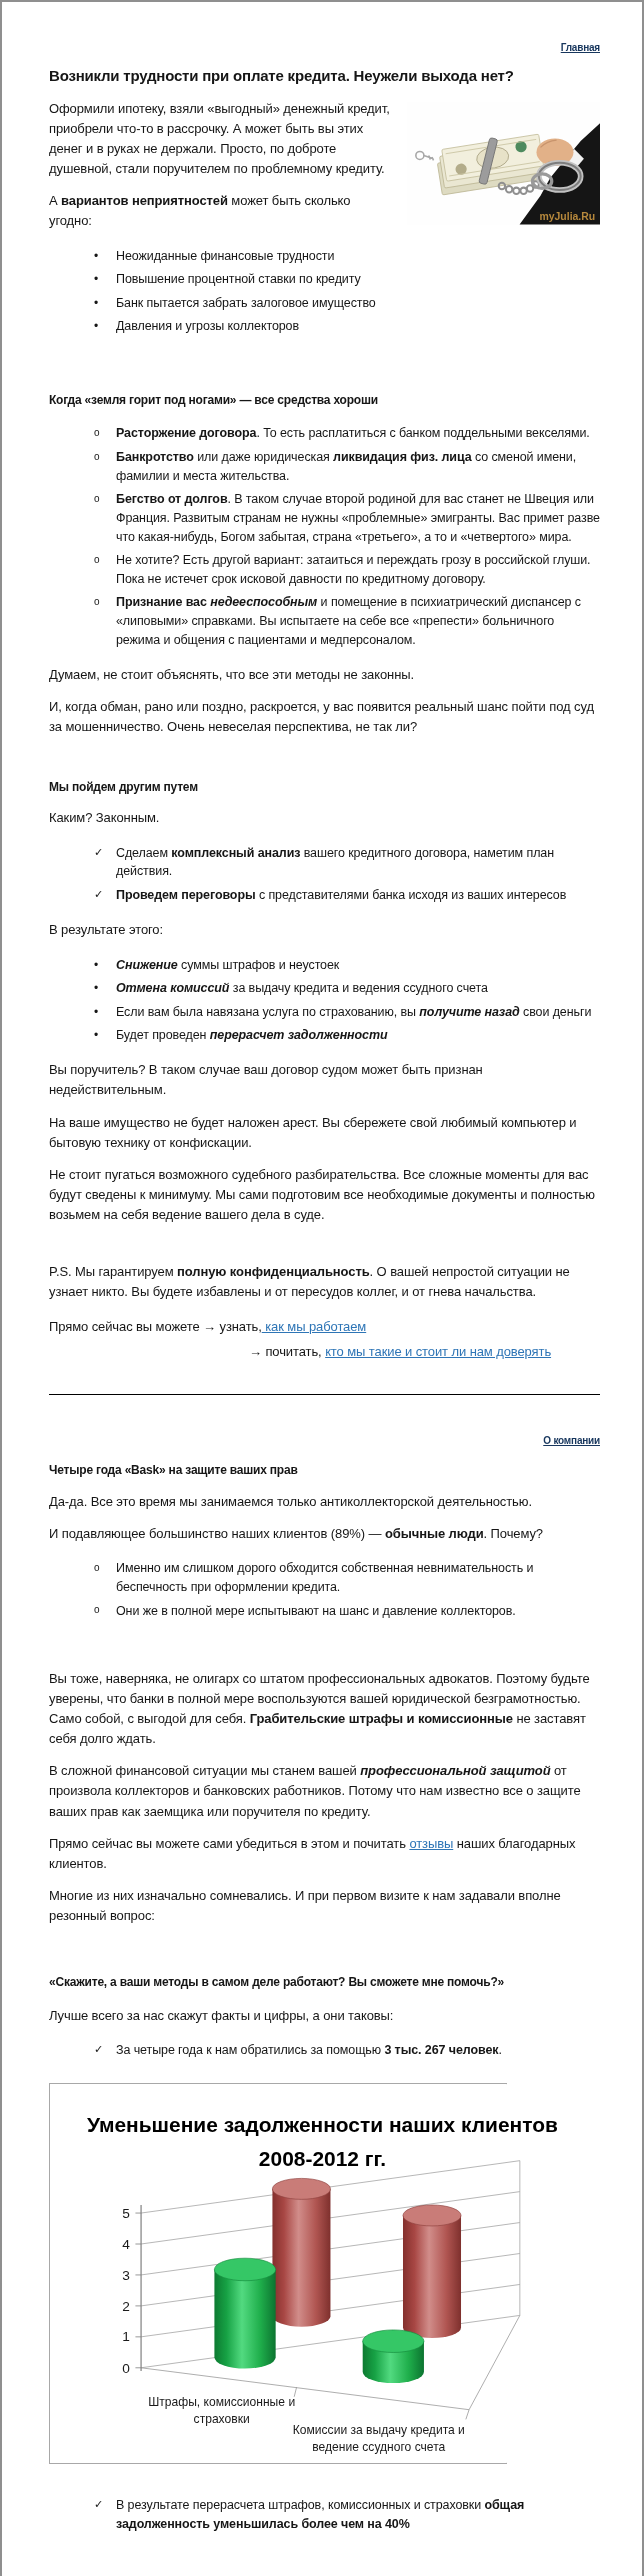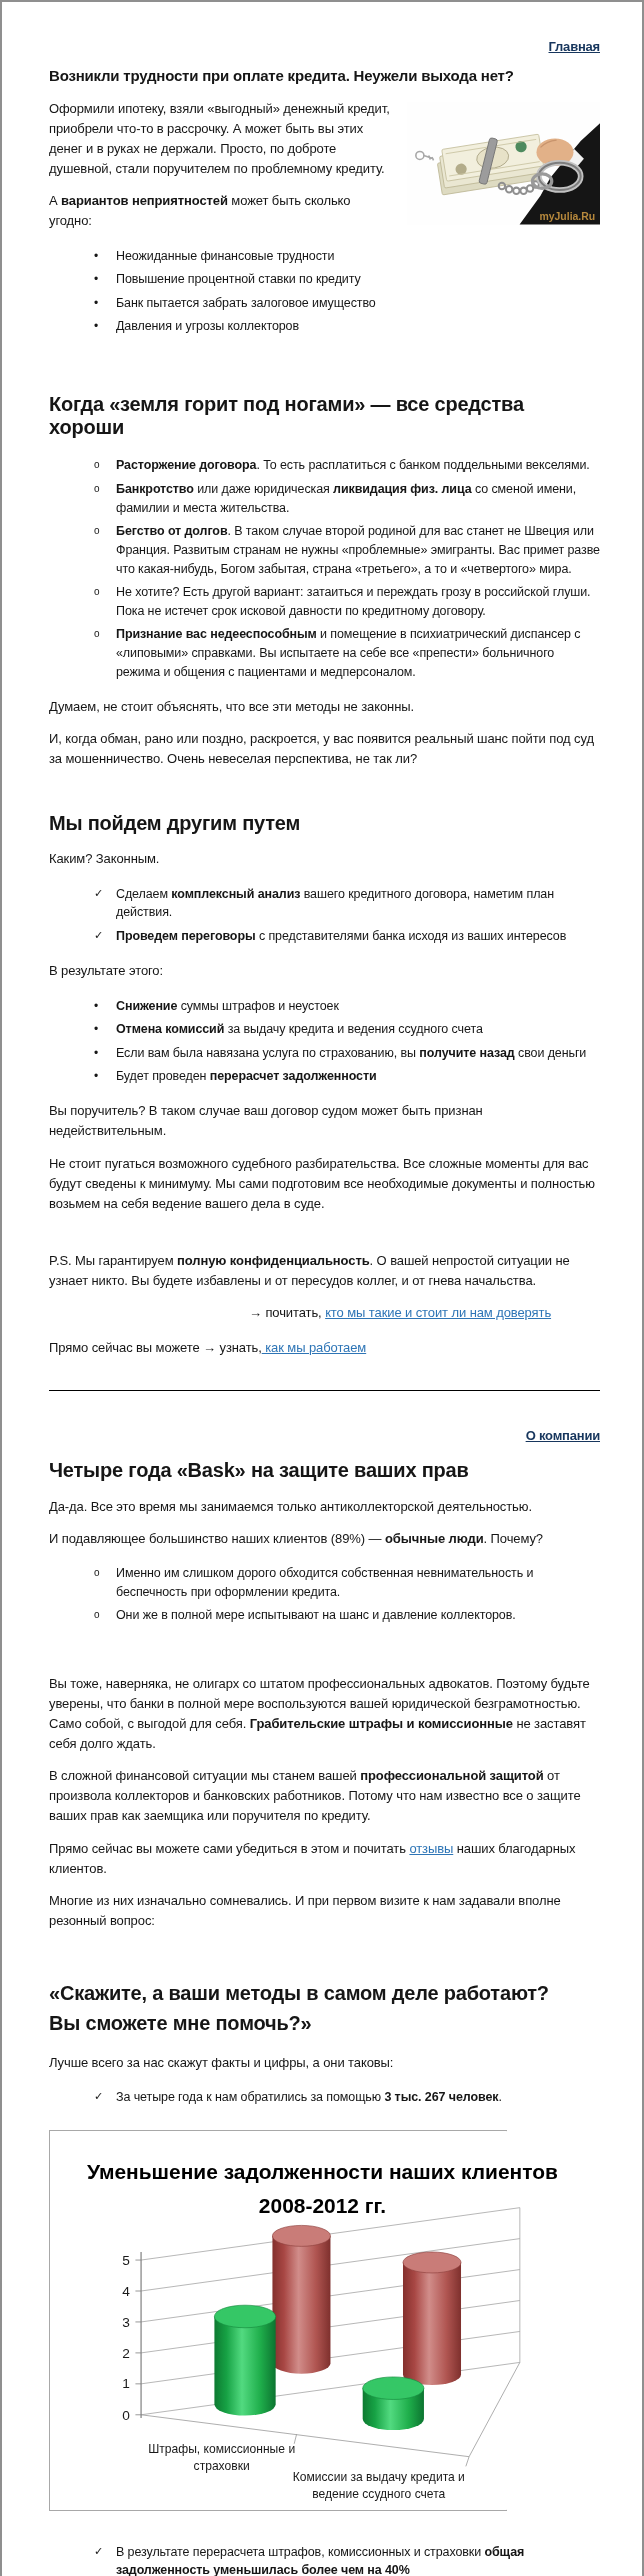--- a/index.html
+++ b/index.html
@@ -1,36 +1,36 @@
 <!DOCTYPE html>
 <html lang="ru" style="font-size:13px"><head>
 <meta charset="utf-8">
 <style>
   html,body{margin:0;padding:0;background:#fff;}
   body{font-family:"Liberation Sans","DejaVu Sans",sans-serif;color:#161616;}
   .frame{width:644px;box-sizing:border-box;border:2.4px solid #8f8f8f;border-bottom:5.6px solid #4a4a4a;
          background:#fff;min-height:2576px;padding:37px 42px 64px 47px;}
   .nav{ text-align:right;margin:0 0 11.3px 0;}
-  .nav a{color:#17365d;font-weight:bold;font-size:13px;text-decoration:underline;letter-spacing:-0.2px;margin-top:8px;}
+  .nav a{color:#17365d;font-weight:bold;font-size:10px;text-decoration:underline;letter-spacing:-0.2px;margin-top:8px;}
   h1{font-size:15px;margin:13px 0 14.5px 0;letter-spacing:-0.2px;}
-  h2{font-size:20px;margin:42px 0 14.5px 0;letter-spacing:-0.2px;}
+  h2{font-size:12px;margin:42px 0 14.5px 0;letter-spacing:-0.2px;}
   h2.q{line-height:1.5;margin-top:47px;max-width:516px;}
   .p{font-size:13px;line-height:1.55;margin:12px 0;letter-spacing:-0.1px;}
   .p.ps{margin-top:37px;}
   .cta{margin:14.5px 0 4.8px 0;}
   .cta.ind1{margin-left:200px;margin-top:1.6px;}
   ul{list-style:none;margin:13px 0;padding:0 0 0 45px;}
   li{position:relative;font-size:12.5px;line-height:1.5;padding:2.4px 0 2.4px 22px;letter-spacing:-0.1px;}
   li .mark{position:absolute;left:0;top:2.4px;}
   .m-disc .mark{font-size:12px;}
   .m-o .mark{font-size:10px;top:3.2px;}
   .m-check .mark{font-size:11.3px;color:#222;}
   .run-b{font-weight:bold;}
   .run-i{}
-  .run-bi{font-weight:bold;margin-top:33px;}
+  .run-bi{font-weight:bold;font-style:italic;margin-top:33px;}
   a.run-a,.run-a{color:#2e75b6;text-decoration:underline;cursor:pointer;}
   .divider{border:none;border-top:1.6px solid #000;margin:32px 0 37px 0;}
   .about-nav{margin:0 0 4.8px 0;}
   .money-img{float:right;width:193px;height:123px;margin:3.2px 0 8px 14.5px;}
   .chart-box{width:458px;box-sizing:border-box;border:0.8px solid #a8a8a8;margin:21px 0 29px 0;background:#fff;}
   .chart-box svg{display:block;}
   .clearfix::after{content:"";display:block;clear:both;}
   .gap{height:21px;}
 </style>
 </head>
@@ -118,24 +118,25 @@
     <li class="m-check"><span class="mark">✓</span><span><span class="run-b">Проведем переговоры</span><span> с представителями банка исходя из </span><span class="run-i">ваших</span><span> интересов</span></span></li>
   </ul>
   <p class="p"><span>В результате этого:</span></p>
   <ul>
     <li class="m-disc"><span class="mark">•</span><span><span class="run-bi">Снижение</span><span> суммы штрафов и неустоек</span></span></li>
     <li class="m-disc"><span class="mark">•</span><span><span class="run-bi">Отмена комиссий</span><span> за выдачу кредита и ведения ссудного счета</span></span></li>
     <li class="m-disc"><span class="mark">•</span><span><span>Если вам была навязана услуга по страхованию, вы </span><span class="run-bi">получите назад</span><span> свои деньги</span></span></li>
     <li class="m-disc"><span class="mark">•</span><span><span>Будет проведен </span><span class="run-bi">перерасчет задолженности</span></span></li>
   </ul>
   <p class="p"><span>Вы поручитель? В таком случае ваш договор судом может быть признан недействительным.</span></p>
+  <p class="p"><span>На ваше имущество </span><span class="run-i">не будет</span><span> наложен арест. Вы сбережете свой любимый компьютер и бытовую технику от конфискации.</span></p>
   <p class="p"><span>Не стоит пугаться возможного судебного разбирательства. Все сложные моменты для вас будут сведены к минимуму. Мы </span><span class="run-i">сами</span><span> подготовим все необходимые документы и полностью возьмем на себя ведение вашего дела в суде.</span></p>
   <p class="p ps"><span>P.S.  Мы гарантируем </span><span class="run-b">полную конфиденциальность</span><span>. О вашей непростой ситуации не узнает никто. Вы будете избавлены и от пересудов коллег, и от гнева начальства.</span></p>
+  <p class="p cta"><span>Прямо сейчас вы можете  →   узнать,</span><a class="run-a" href="#"> как мы работаем</a></p>
   <p class="p cta ind1"><span>→  почитать, </span><a class="run-a" href="#">кто мы такие и стоит ли нам доверять</a></p>
-  <p class="p cta"><span>Прямо сейчас вы можете  →   узнать,</span><a class="run-a" href="#"> как мы работаем</a></p>
 
   <hr class="divider">
 
   <div class="nav about-nav">
     <a href="#">О компании</a>
   </div>
   <h2 style="margin-top:16px;">Четыре года «Bask» на защите ваших прав</h2>
   <p class="p"><span>Да-да. Все это время мы занимаемся </span><span class="run-i">только</span><span> антиколлекторской деятельностью.</span></p>
   <p class="p"><span>И подавляющее большинство наших клиентов (89%) — </span><span class="run-b">обычные люди</span><span>. Почему?</span></p>
   <ul>

